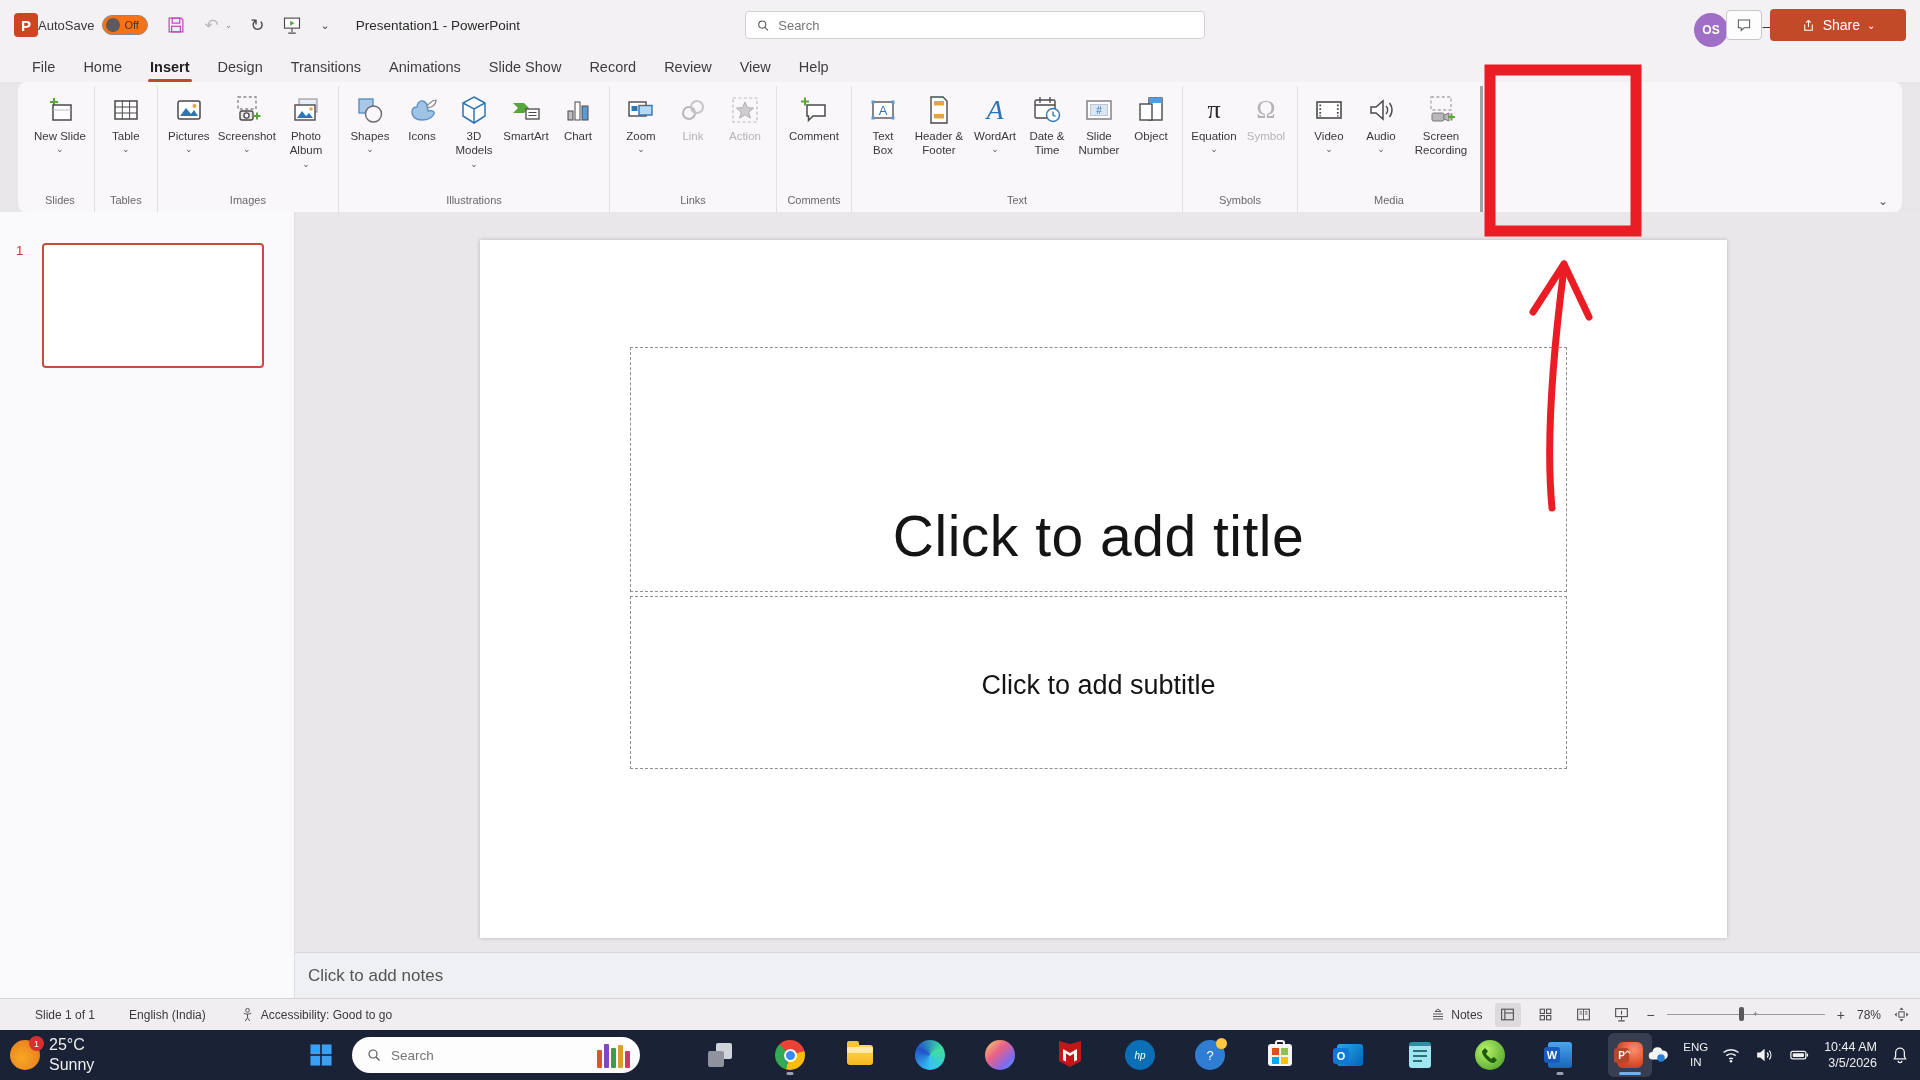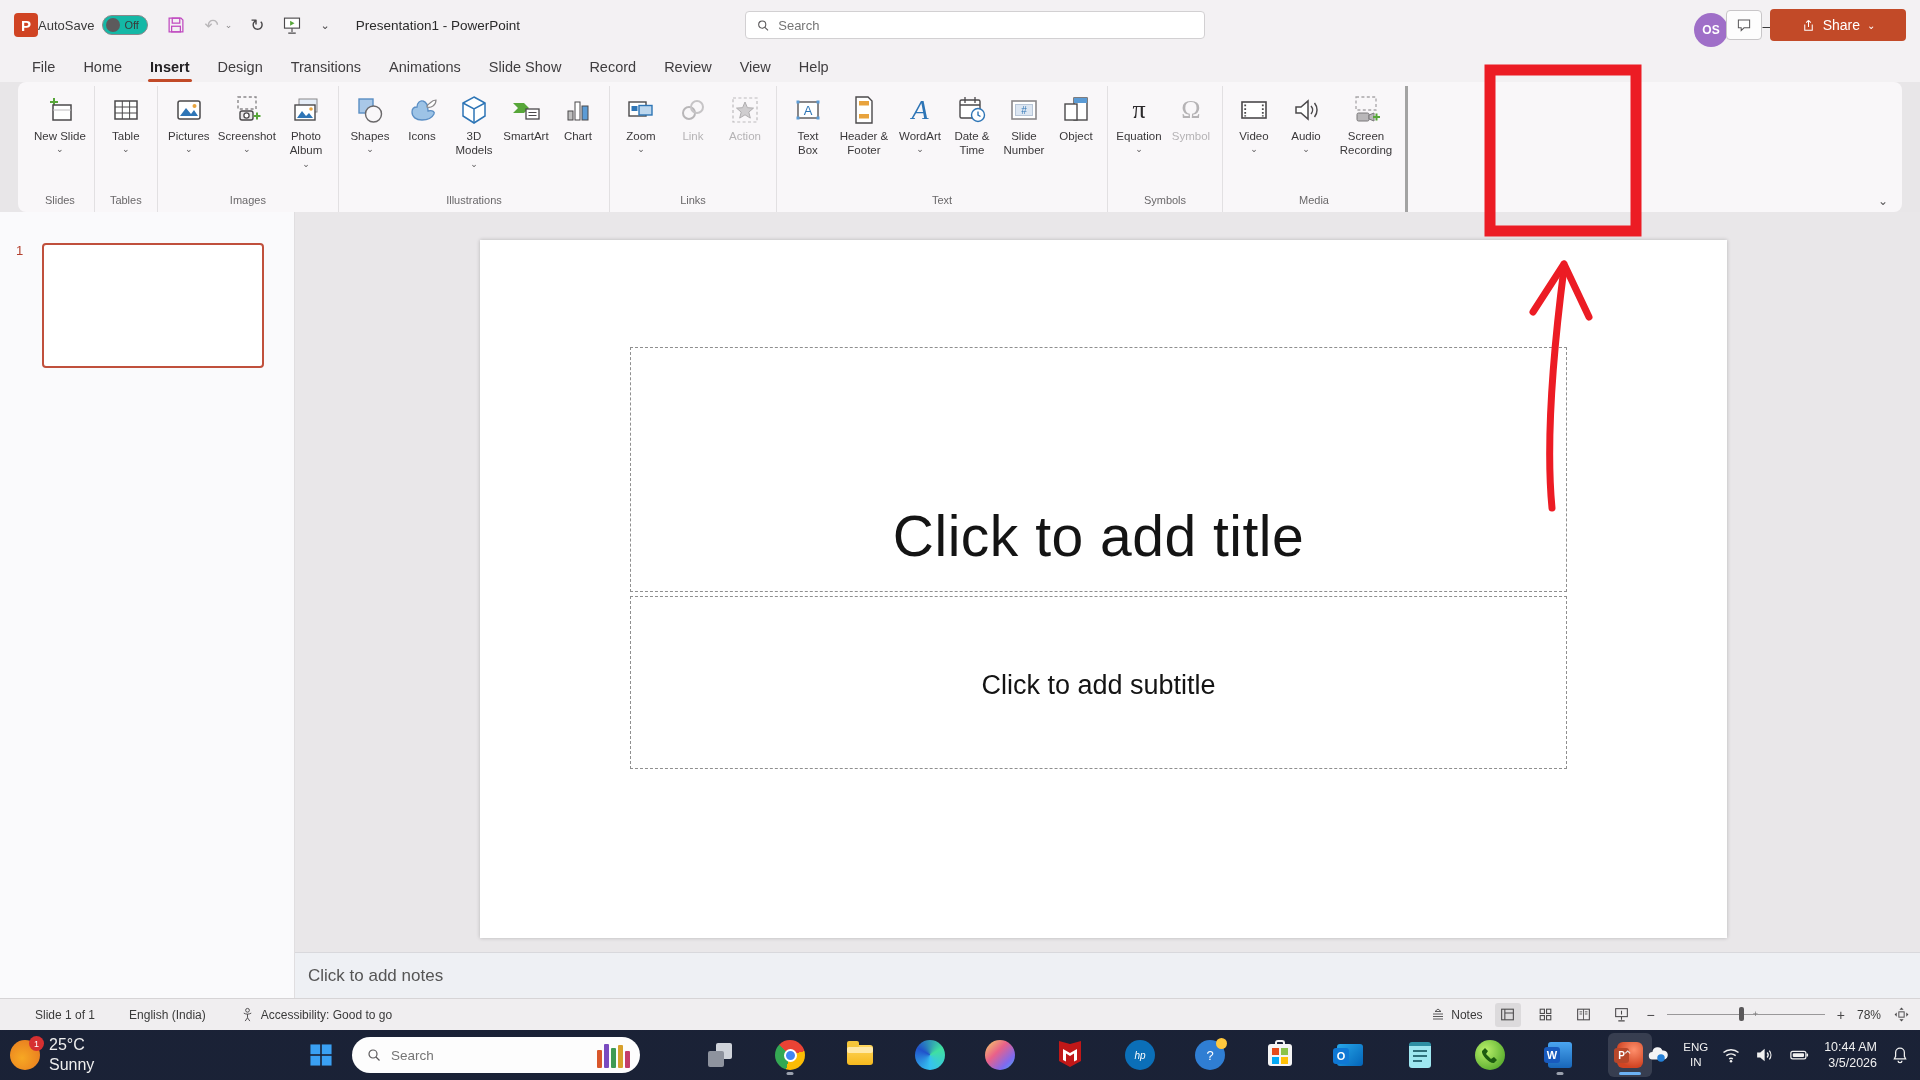--- a/index.html
+++ b/index.html
@@ -3,21 +3,21 @@
 <meta charset="utf-8">
 <style>
 *{margin:0;padding:0;box-sizing:border-box}
 html,body{width:1920px;height:1080px;overflow:hidden}
 body{font-family:"Liberation Sans",sans-serif;background:#e8e6e8;position:relative;color:#333}
 
 
 .titlebar{position:absolute;left:0;top:0;width:1920px;height:50px;background:#f3f1f3;display:flex;align-items:center}
 .ppt-logo{width:24px;height:24px;margin-left:14px;border-radius:4px;background:#d04423;color:#fff;font-weight:bold;font-size:15px;display:flex;align-items:center;justify-content:center}
 .autosave-lbl{font-size:13px;color:#3a3a3a;}
-.toggle{width:46px;height:20px;border:1px solid #8a888a;border-radius:10px;background:#14b8a6;display:flex;align-items:center;margin-left:8px;padding:0 3px;gap:4px}
+.toggle{width:46px;height:20px;border:1px solid #8a888a;border-radius:10px;background:#f97316;display:flex;align-items:center;margin-left:8px;padding:0 3px;gap:4px}
 .knob{width:14px;height:14px;border-radius:50%;background:#5c5a5c}
 .toggle-state{font-size:11px;color:#3a3a3a}
 .qat{display:flex;align-items:center;gap:18px;margin-left:18px}
 .qat .glyph{font-size:17px;color:#4a484a;line-height:1}
 .glyph.dim{color:#b9b7b9}
 .mini-caret{font-size:9px;color:#8a888a;margin-left:-12px}
 .doc-title{font-size:13.5px;color:#2b2b2b;margin-left:26px}
 .tb-search{position:absolute;left:745px;top:11px;width:460px;height:28px;background:#fff;border:1px solid #d2d0d2;border-radius:4px;display:flex;align-items:center;padding:0 10px;gap:8px}
 .tb-search input{border:none;outline:none;font-size:13px;color:#555;background:transparent;width:100%;font-family:"Liberation Sans",sans-serif}
 .avatar{position:absolute;left:1694px;top:13px;width:34px;height:34px;border-radius:50%;background:#9f6fc8;color:#fff;font-size:12px;display:flex;align-items:center;justify-content:center;font-weight:bold}
@@ -498,20 +498,33 @@
             <svg class="ic">
               <use href="#i-action"></use>
             </svg>
           </div>
         <span class="lbl">Action</span>
       </div>
     </div>
     <div class="rg-label">Links</div>
   </div>
 
+  <div class="rg">
+    <div class="rg-buttons">
+      <div class="rbtn" style="min-width:64px">
+        <div class="ric">
+            <svg class="ic">
+              <use href="#i-comment"></use>
+            </svg>
+          </div>
+        <span class="lbl">Comment</span>
+      </div>
+    </div>
+    <div class="rg-label">Comments</div>
+  </div>
 
   <div class="rg">
     <div class="rg-buttons">
       <div class="rbtn">
         <div class="ric">
             <svg class="ic">
               <use href="#i-textbox"></use>
             </svg>
           </div>
         <span class="lbl" style="max-width:34px">Text Box</span>

